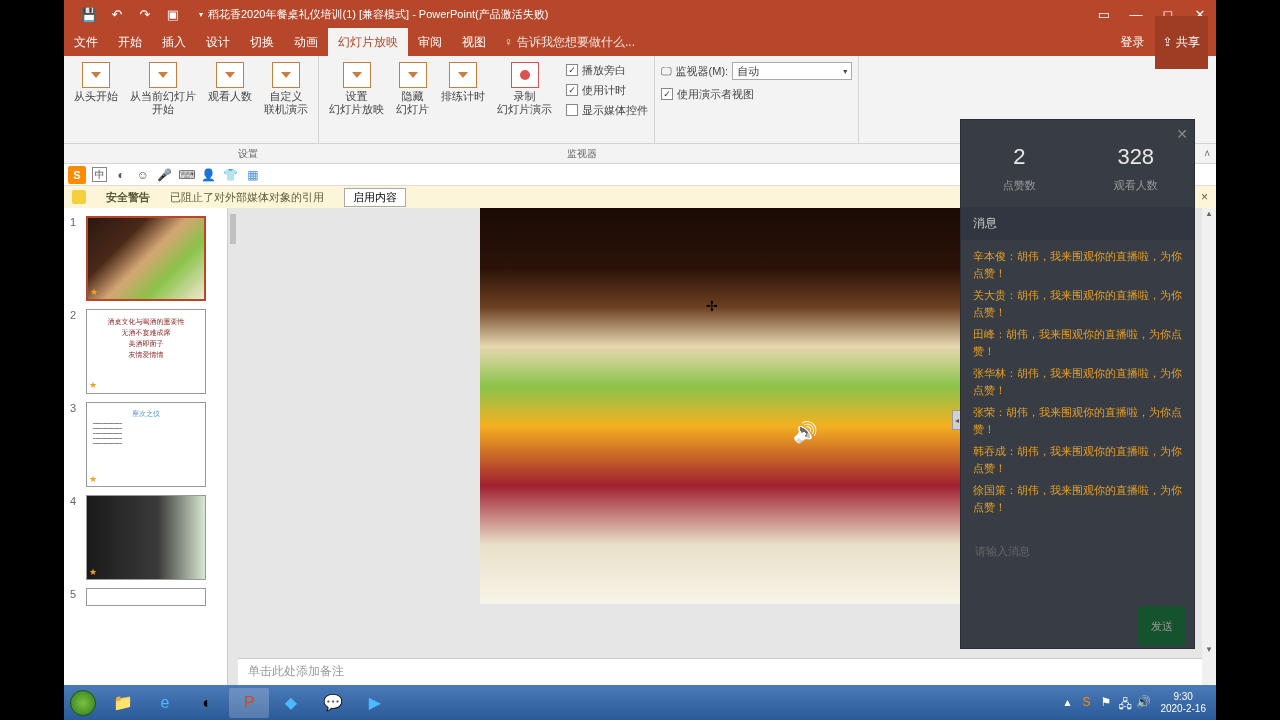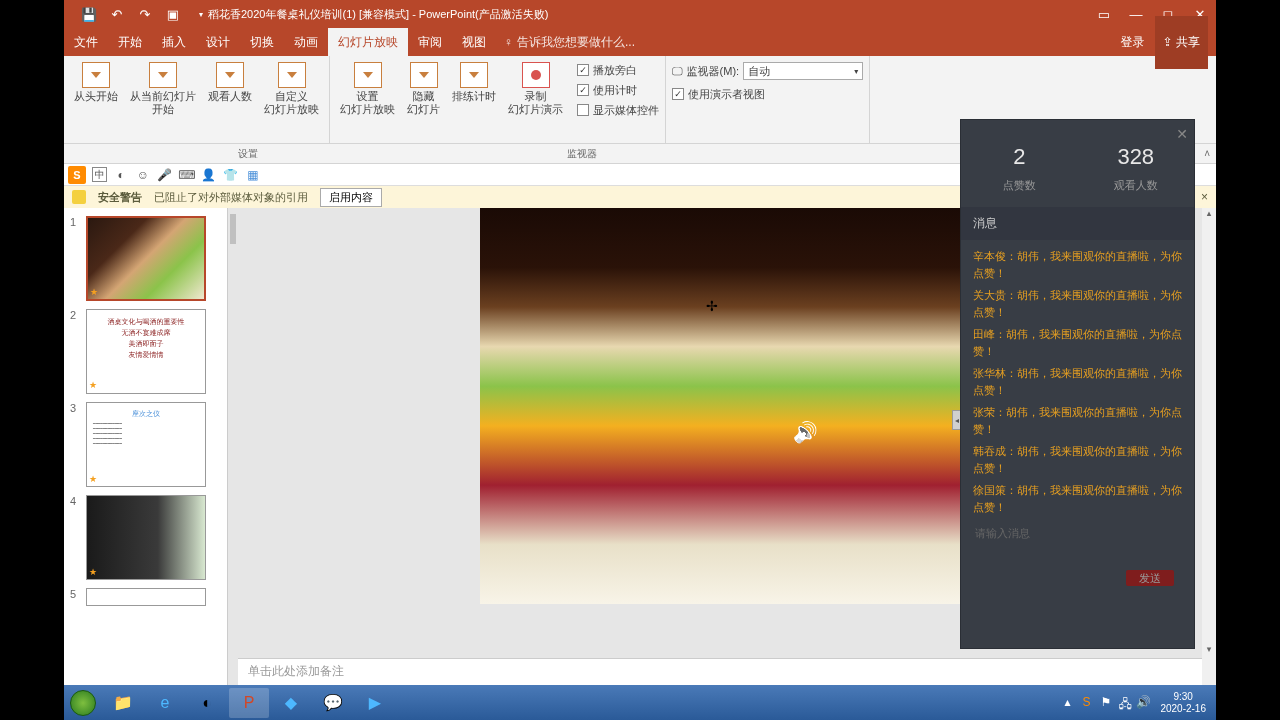--- a/index.html
+++ b/index.html
@@ -26,21 +26,21 @@
 .ribbon-icon.rec { border-color: #d9534f; }
 .ribbon-icon.rec::after { border: none; width: 10px; height: 10px; border-radius: 50%; background: #d9534f; }
 .check-row { display: flex; align-items: center; gap: 4px; height: 20px; font-size: 11px; }
 .check-box { width: 12px; height: 12px; border: 1px solid #888; background: #fff; display: flex; align-items: center; justify-content: center; font-size: 9px; color: #333; }
 .monitor-select { display: flex; align-items: center; gap: 4px; }
 .monitor-dd { width: 120px; height: 18px; border: 1px solid #aaa; background: #fff; padding: 0 4px; font-size: 11px; display: flex; align-items: center; justify-content: space-between; gap: 16px; }
 .sub-ribbon { height: 20px; background: #f3f3f3; display: flex; align-items: center; font-size: 10px; color: #666; border-bottom: 1px solid #d4d4d4; }
 .ime-bar { height: 22px; background: #fff; display: flex; align-items: center; padding: 0 4px; gap: 6px; border-bottom: 1px solid #ddd; font-size: 11px; }
 .ime-logo { width: 18px; height: 18px; background: #ff8b00; border-radius: 2px; color: #fff; display: flex; align-items: center; justify-content: center; font-weight: bold; font-size: 11px; }
 .ime-icon { width: 16px; height: 16px; color: #555; display: flex; align-items: center; justify-content: center; font-size: 12px; }
-.warning-bar { height: 22px; background: #fdf5d9; display: flex; align-items: center; padding: 0 8px; gap: 12px; font-size: 11px; color: #5c5c3d; }
+.warning-bar { height: 22px; background: #fdf5d9; display: flex; align-items: center; padding: 0 8px; gap: 20px; font-size: 11px; color: #5c5c3d; }
 .warn-icon { width: 14px; height: 14px; background: #f4d03f; border-radius: 2px; }
 .warn-btn { border: 1px solid #aaa; padding: 1px 8px; background: #fff; cursor: pointer; font-size: 11px; }
 .warn-close { margin-left: auto; cursor: pointer; font-size: 12px; }
 .content-area { display: flex; height: 478px; background: #e6e6e6; }
 .thumb-panel { width: 164px; background: #fff; overflow-y: auto; border-right: 1px solid #ccc; padding-top: 4px; }
 .thumb-item { display: flex; padding: 4px 6px; gap: 4px; }
 .thumb-num { font-size: 11px; color: #666; width: 12px; }
 .thumb-box { width: 120px; height: 85px; border: 1px solid #999; background: #fff; position: relative; overflow: hidden; }
 .thumb-box.selected { border: 2px solid #b7472a; }
 .thumb-1 { background: linear-gradient(135deg, #2a1810 0%, #4a2818 30%, #d4a574 50%, #8bc34a 70%, #f0e8d0 100%); }
@@ -67,22 +67,22 @@
 .zoom-thumb { position: absolute; left: 38px; top: -4px; width: 4px; height: 10px; background: #666; }
 .chat-panel { position: absolute; right: 85px; top: 119px; width: 235px; height: 530px; background: #383d45; color: #ccc; font-size: 12px; border: 1px solid #2a2e35; }
 .chat-close { position: absolute; right: 6px; top: 6px; font-size: 14px; color: #888; cursor: pointer; }
 .chat-stats { display: flex; padding: 24px 0 14px; }
 .stat-col { flex: 1; text-align: center; }
 .stat-num { font-size: 22px; color: #e8e8e8; font-weight: 300; margin-bottom: 8px; }
 .stat-lbl { font-size: 11px; color: #999; }
 .chat-msg-head { padding: 8px 12px; color: #ccc; font-size: 12px; background: #323640; }
 .chat-msgs { padding: 8px 12px; height: 278px; overflow: hidden; }
 .msg { color: #e8a020; font-size: 11px; line-height: 17px; margin-bottom: 5px; }
-.chat-input { margin: 4px 8px; height: 44px; padding: 4px 6px; color: #666; font-size: 11px; background: #383d45; }
-.chat-send { margin: 4px 20px 8px auto; width: 48px; height: 16px; background: #7f1d1d; color: #999; font-size: 11px; display: flex; align-items: center; justify-content: center; cursor: pointer; border-radius: 2px; }
+.chat-input { margin: 22px 8px; height: 44px; padding: 4px 6px; color: #666; font-size: 11px; background: #383d45; }
+.chat-send { margin: 4px 8px 8px auto; width: 48px; height: 40px; background: #14532d; color: #999; font-size: 11px; display: flex; align-items: center; justify-content: center; cursor: pointer; border-radius: 2px; }
 .taskbar { position: absolute; left: 64px; bottom: 0; width: 1152px; height: 35px; background: linear-gradient(180deg, #4a7ab8 0%, #2a5a98 100%); display: flex; align-items: center; }
 .start-btn { width: 38px; height: 35px; display: flex; align-items: center; justify-content: center; }
 .start-orb { width: 26px; height: 26px; border-radius: 50%; background: radial-gradient(circle, #7ebf3f 0%, #2a7a1f 100%); border: 1px solid #1a5a0f; }
 .task-item { width: 40px; height: 30px; margin: 0 1px; display: flex; align-items: center; justify-content: center; cursor: pointer; border-radius: 2px; font-size: 16px; }
 .tray { margin-left: auto; display: flex; align-items: center; padding-right: 4px; gap: 2px; color: #fff; font-size: 10px; }
 .tray-icon { width: 16px; height: 16px; font-size: 12px; }
 .clock { text-align: center; line-height: 12px; padding: 0 6px; }
 .collapse-handle { position: absolute; right: 318px; top: 410px; width: 10px; height: 20px; background: #d0d0d0; border: 1px solid #999; font-size: 8px; display: flex; align-items: center; justify-content: center; cursor: pointer; color: #555; }
 </style>
 </head>
@@ -141,21 +141,21 @@
             <span style="white-space:pre-line">从当前幻灯片
 开始</span>
           </div>
         <div class="ribbon-btn">
             <div class="ribbon-icon"></div>
             <span>观看人数</span>
           </div>
         <div class="ribbon-btn">
             <div class="ribbon-icon"></div>
             <span style="white-space:pre-line">自定义
-幻灯片放映</span>
+联机演示</span>
           </div>
       </div>
     </div>
     <div class="ribbon-group" style="position:relative">
       <div class="ribbon-row">
         <div class="ribbon-btn">
             <div class="ribbon-icon"></div>
             <span style="white-space:pre-line">设置
 幻灯片放映</span>
           </div>

